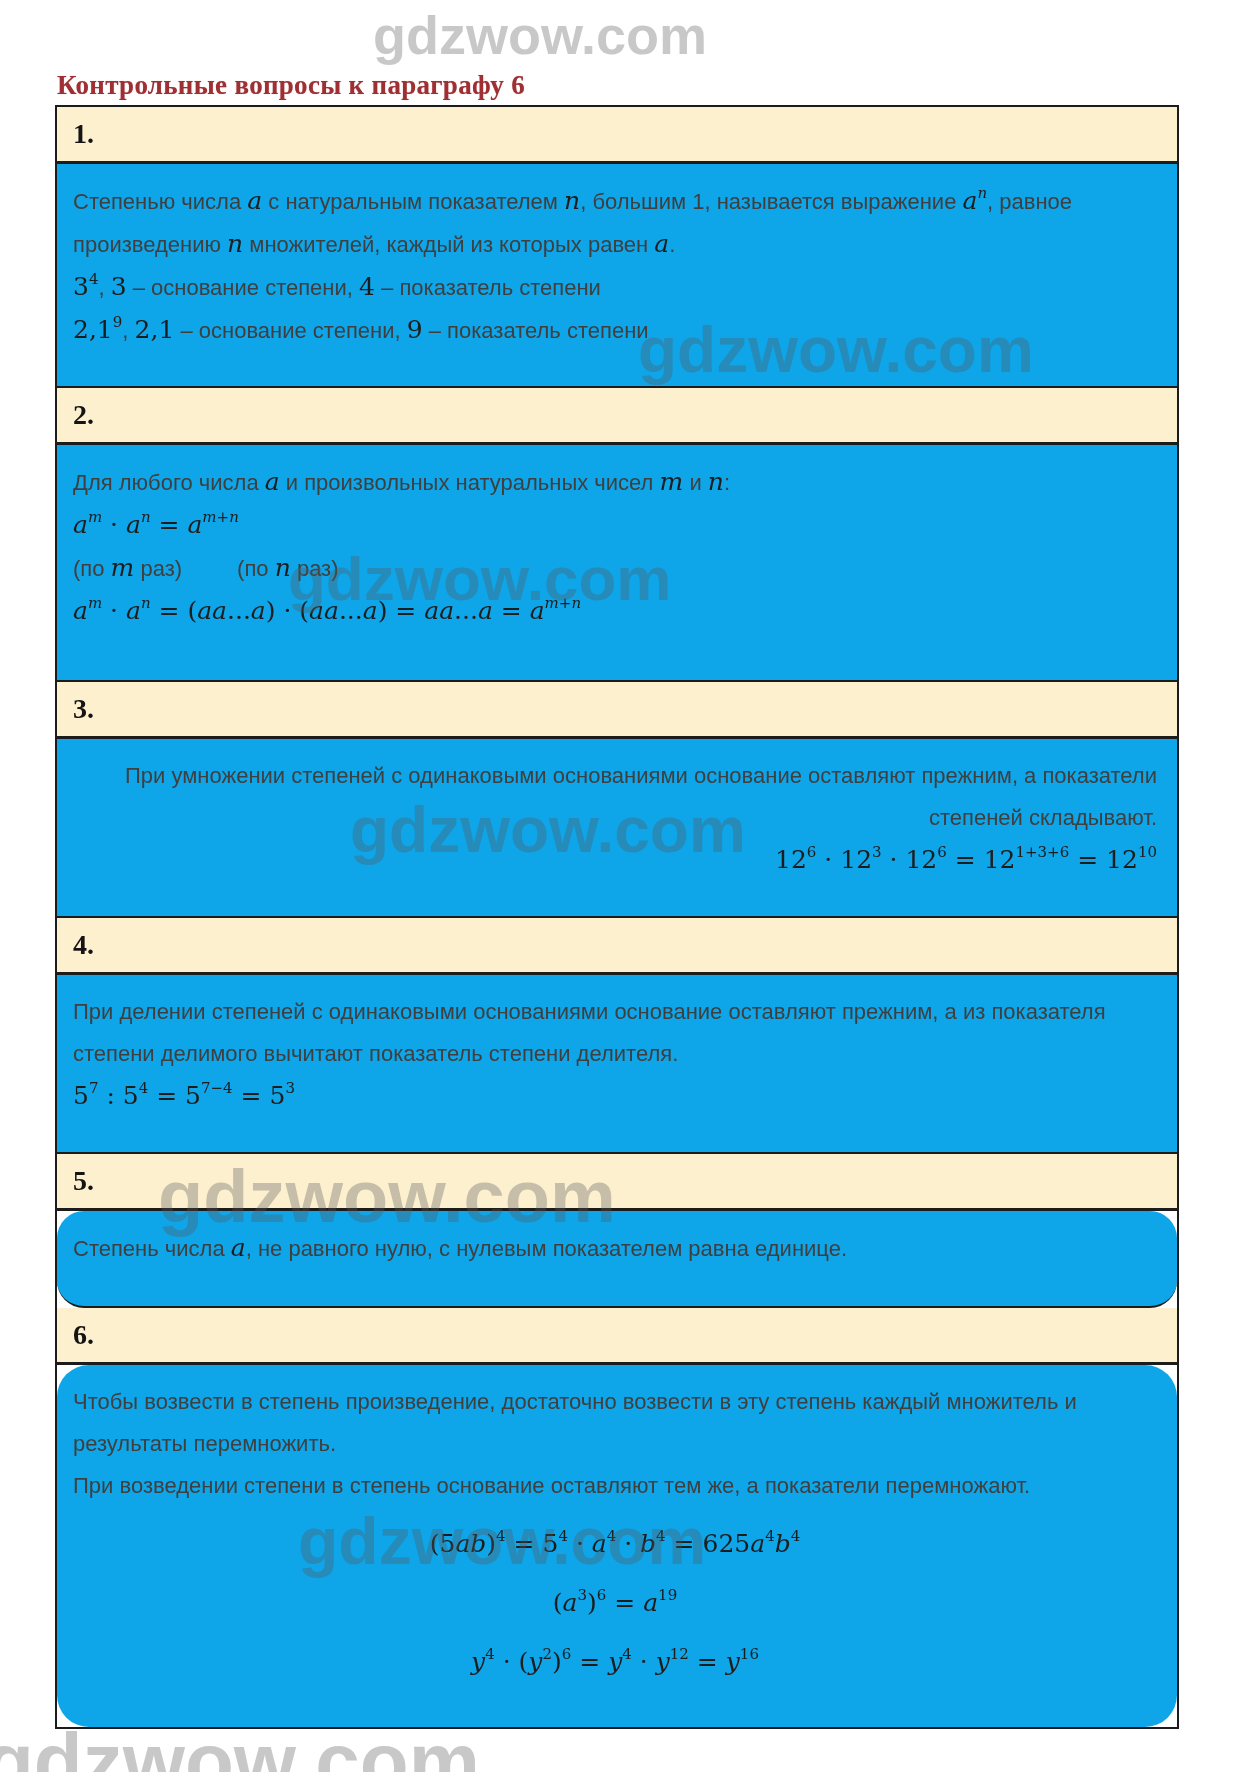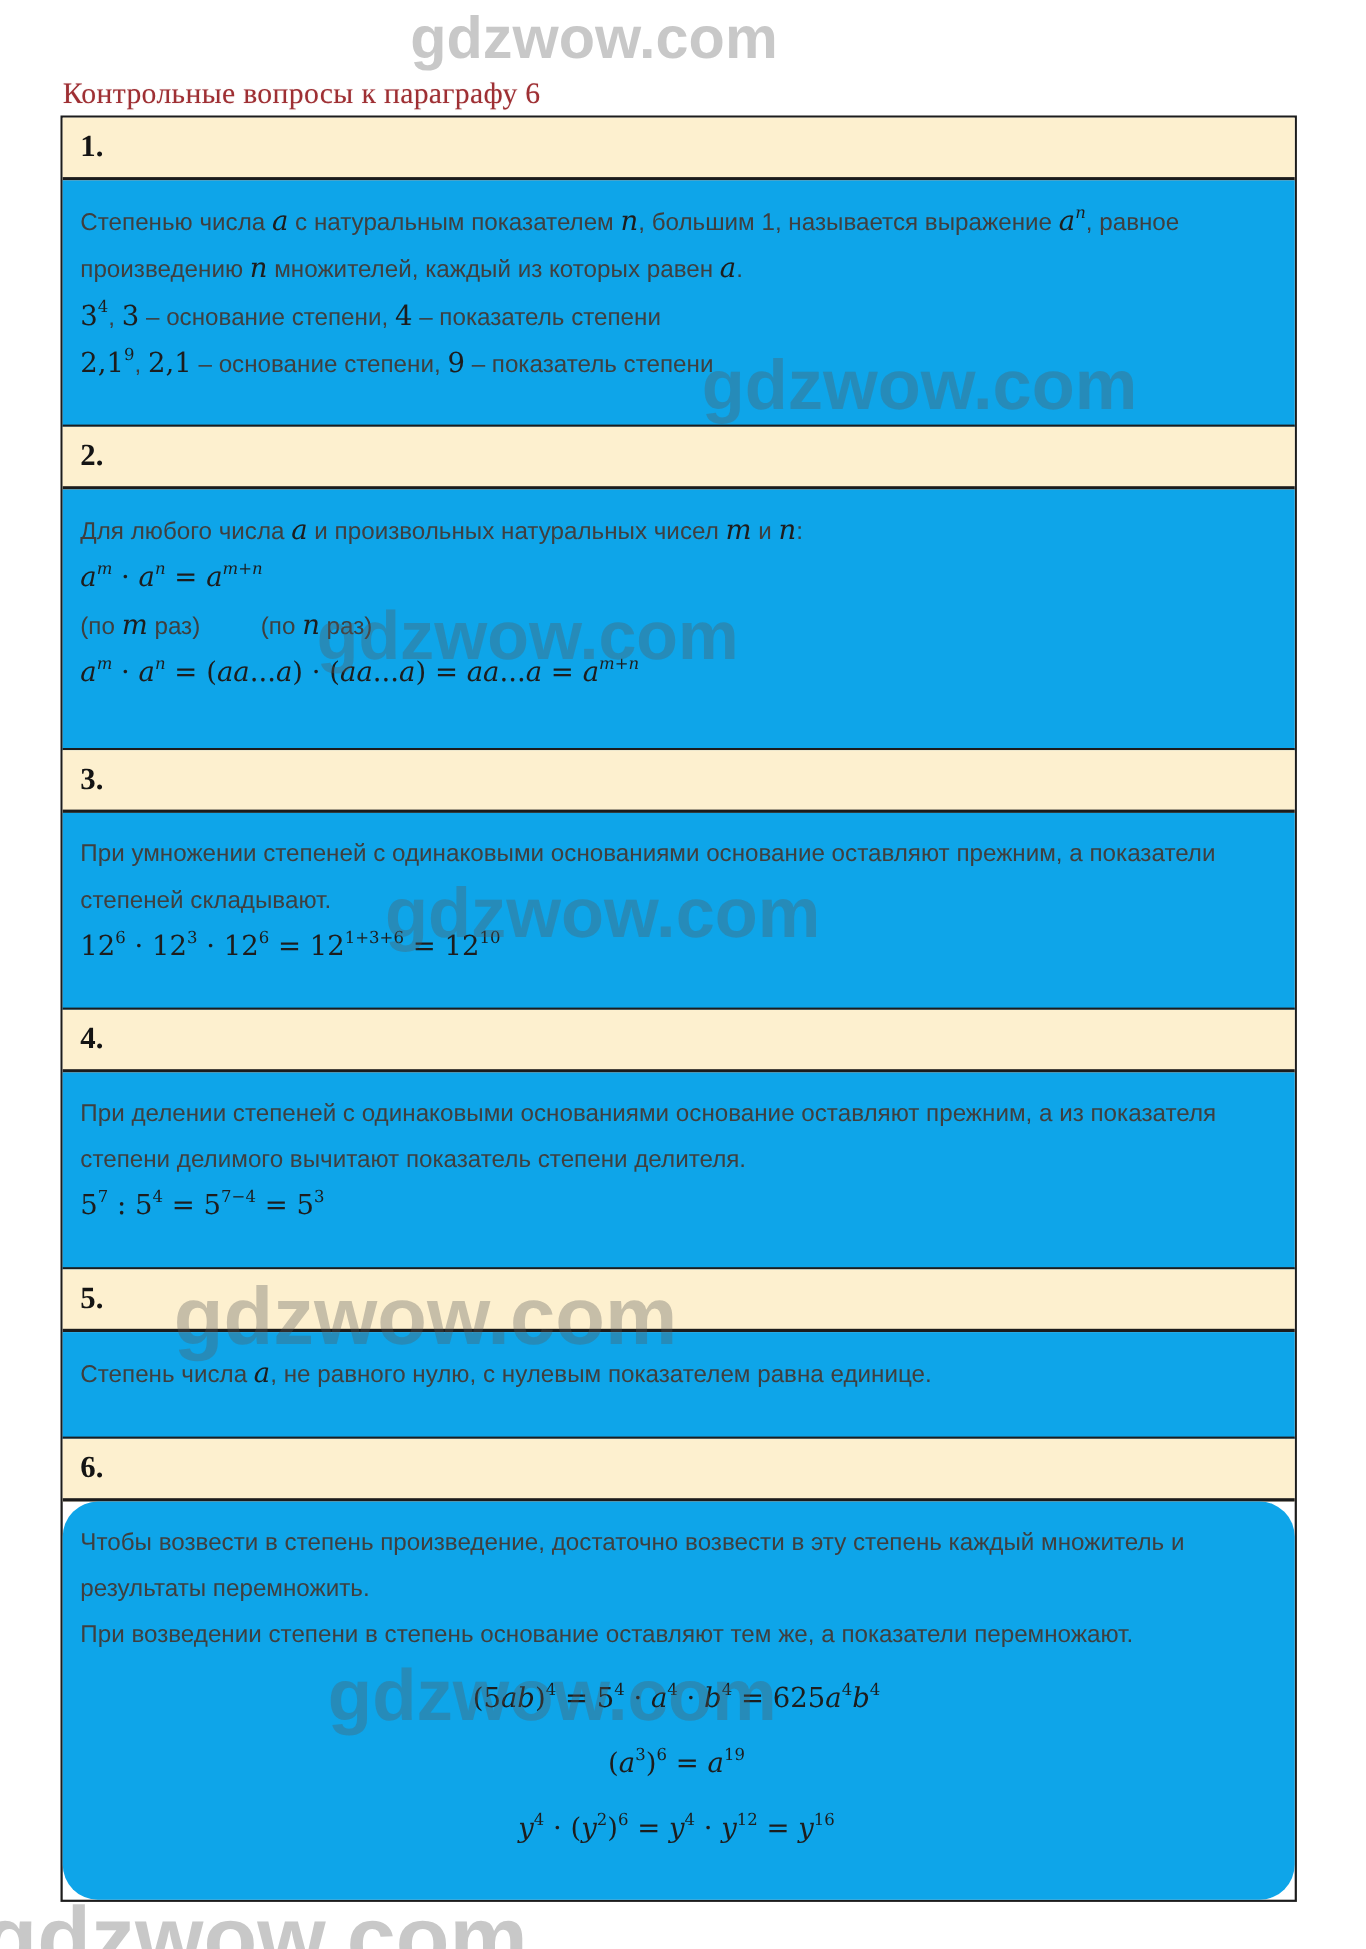--- a/index.html
+++ b/index.html
@@ -16,21 +16,21 @@
   .wm-1{left:373px;top:8px;font-size:54px;}
   .wm-2{left:638px;top:318px;font-size:64px;}
   .wm-3{left:288px;top:548px;font-size:62px;}
   .wm-4{left:350px;top:798px;font-size:64px;}
   .wm-5{left:158px;top:1160px;font-size:74px;}
   .wm-6{left:298px;top:1508px;font-size:66px;}
   .wm-7{left:-15px;top:1722px;font-size:80px;}
 
   .page-title{
     position:absolute;left:57px;top:52px;
-    font-family:"Liberation Serif",serif;font-weight:400;
+    font-family:"Liberation Serif",serif;font-weight:700;
     font-size:27px;color:#9e2f33;letter-spacing:0.3px;
     text-shadow:0 0 1px rgba(158,47,51,0.35);
   }
 
   .qa-table{
     position:absolute;left:55px;top:105px;width:1124px;
     border:2px solid #1c1c1c;background:#fff;z-index:1;
     box-sizing:border-box;
   }
   .section-header{
@@ -39,22 +39,22 @@
     padding:0 16px;
     font-family:"Liberation Serif",serif;font-weight:700;
     font-size:28px;color:#141414;
   }
   .section-body{
     background:#0ea5e9;border-bottom:2px solid #1c1c1c;
     box-sizing:border-box;padding:16px 20px 34px 16px;
     font-size:22px;color:#3f3f3f;line-height:42px;
   }
   .section:last-child .section-body{border-bottom:none;border-radius:32px;}
-  .s1{min-height:217px;} .s2{min-height:237px;} .s3{min-height:171px;}
-  .s4{min-height:175px;} .s5{min-height:97px;}  .s6{min-height:362px;}
+  .s1{min-height:217px;} .s2{min-height:237px;} .s3{min-height:171px;text-align:right;}
+  .s4{min-height:175px;} .s5{min-height:97px;border-radius:27px;}  .s6{min-height:362px;}
 
   .line{min-height:42px;}
   .line.eq{text-align:center;margin:16px 0 6px;}
   
   .m{font-family:"DejaVu Serif",serif;font-size:25px;color:#1d1d1d;}
   .m i,i{font-style:italic;}
   i{font-family:"DejaVu Serif",serif;}
   sup{font-size:15px;line-height:0;position:relative;top:-2px;vertical-align:super;}
 </style>
 </head>

